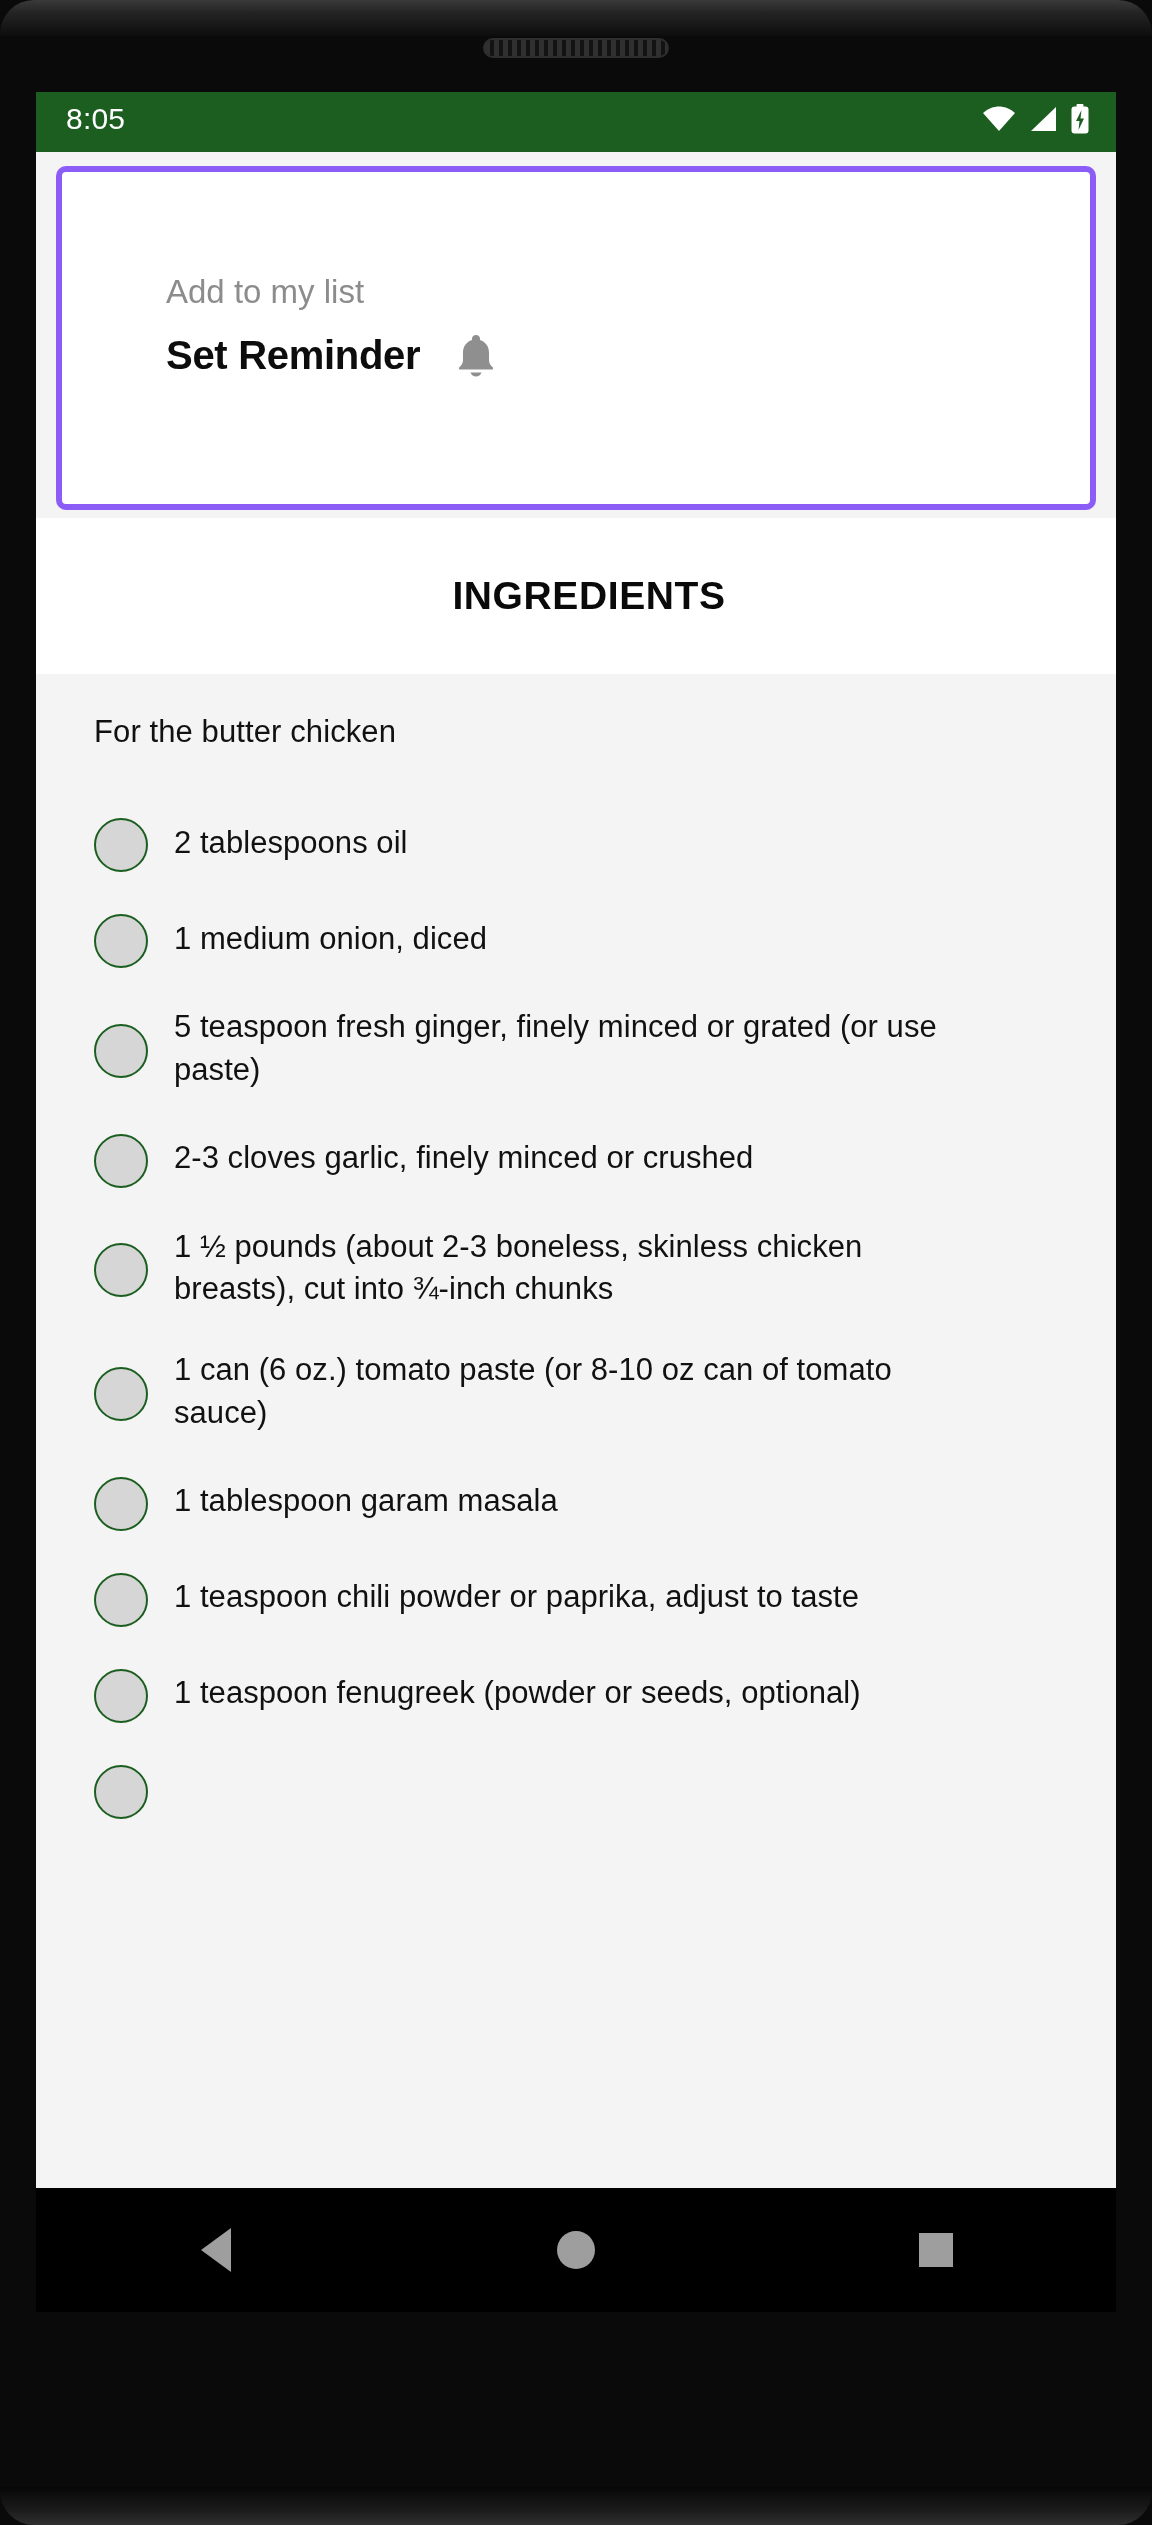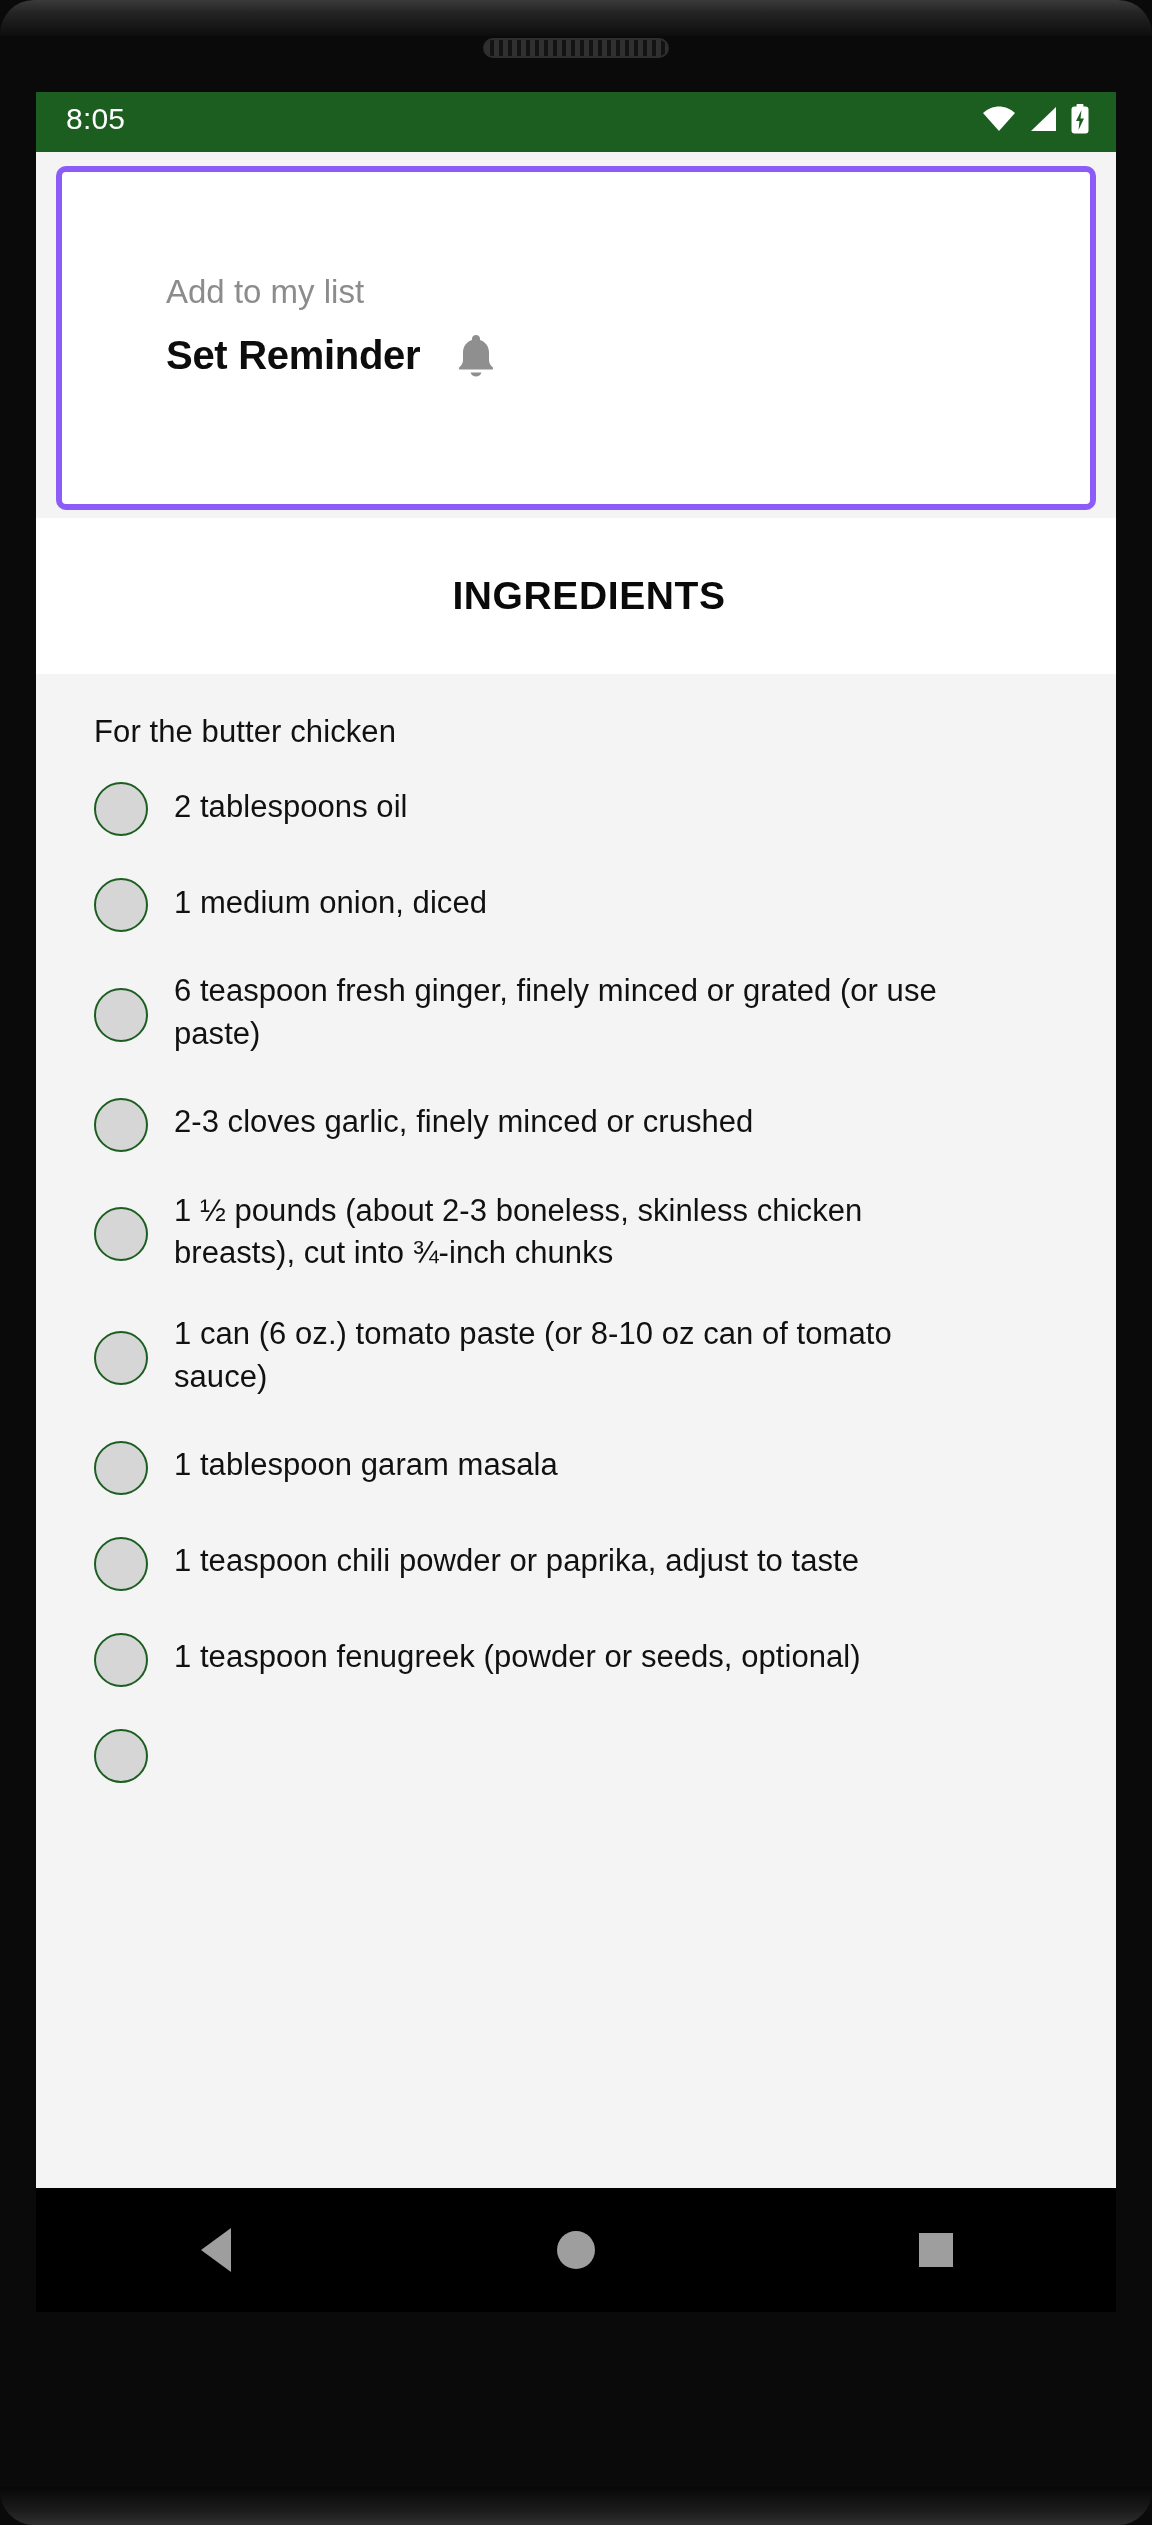--- a/index.html
+++ b/index.html
@@ -140,21 +140,21 @@
   .ingredients-body {
     background: #f4f4f4;
     padding: 40px 30px 0 58px;
     height: 1622px;
     overflow: hidden;
   }
   .section-title {
     font-size: 31px;
     font-weight: 400;
     color: #111111;
-    margin-bottom: 28px;
+    margin-bottom: 64px;
     letter-spacing: 0.1px;
   }
   .ingredient-row {
     display: flex;
     align-items: center;
     gap: 26px;
     margin-bottom: 38px;
   }
   .check-circle {
     flex: 0 0 auto;
@@ -270,21 +270,21 @@
         <div class="ingredient-text">2 tablespoons oil</div>
       </div>
 
       <div class="ingredient-row">
         <div class="check-circle"></div>
         <div class="ingredient-text">1 medium onion, diced</div>
       </div>
 
       <div class="ingredient-row">
         <div class="check-circle"></div>
-        <div class="ingredient-text">6 teaspoon fresh ginger, finely minced or grated (or use paste)</div>
+        <div class="ingredient-text">5 teaspoon fresh ginger, finely minced or grated (or use paste)</div>
       </div>
 
       <div class="ingredient-row">
         <div class="check-circle"></div>
         <div class="ingredient-text">2-3 cloves garlic, finely minced or crushed</div>
       </div>
 
       <div class="ingredient-row">
         <div class="check-circle"></div>
         <div class="ingredient-text">1 ½ pounds (about 2-3 boneless, skinless chicken breasts), cut into ¾-inch chunks</div>

